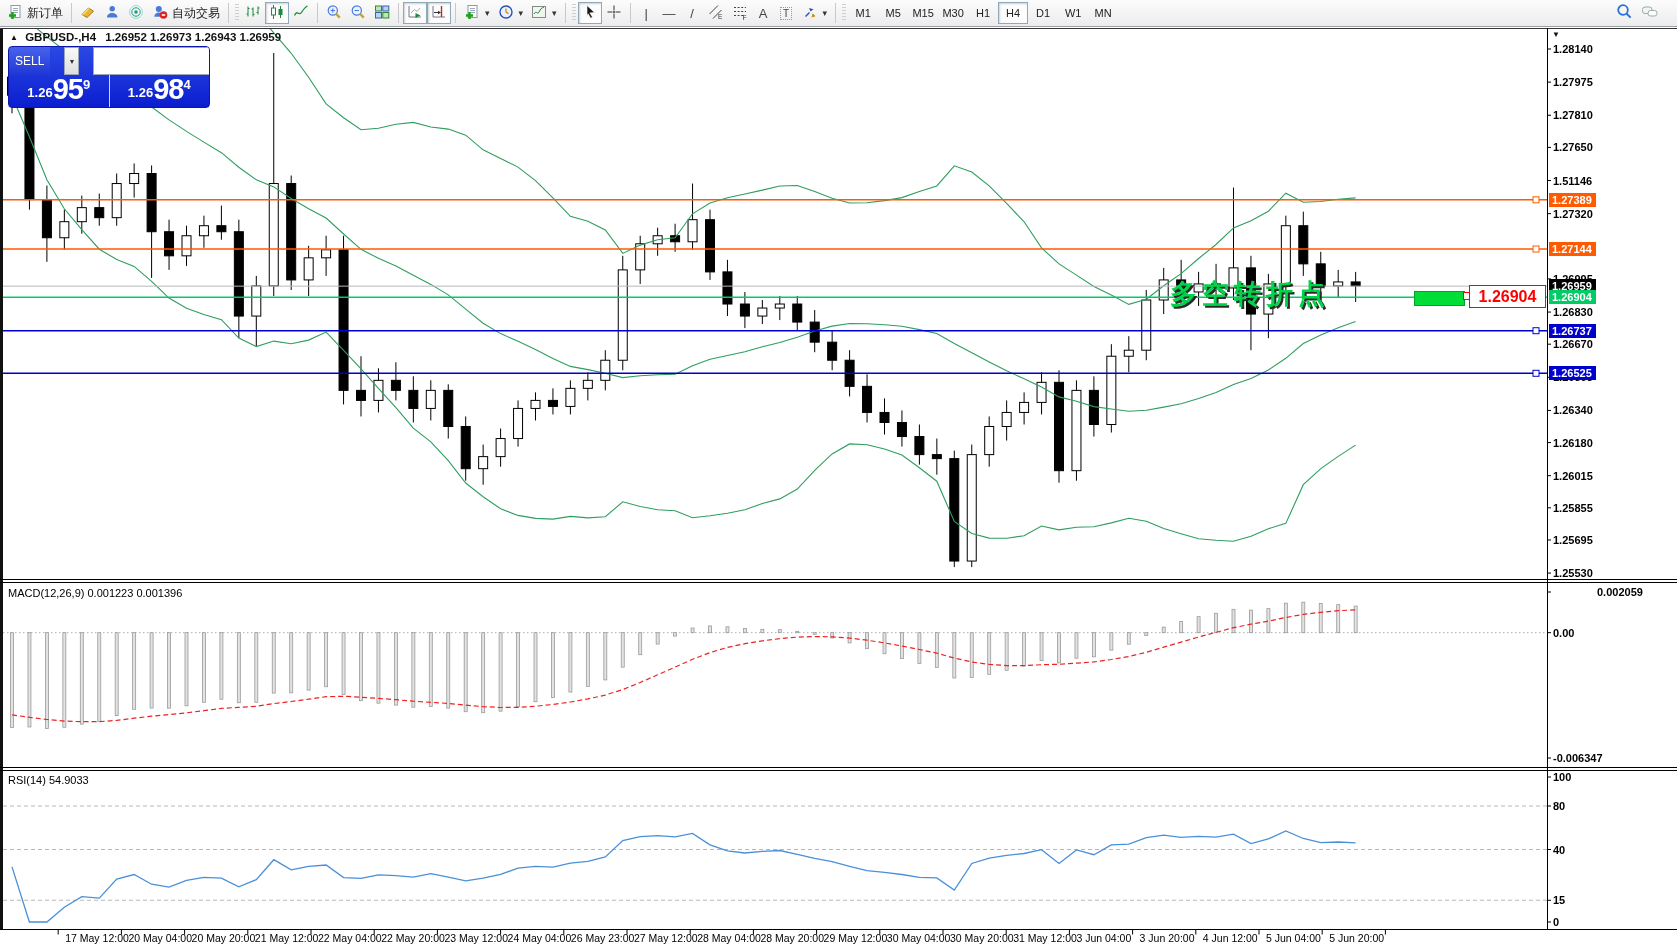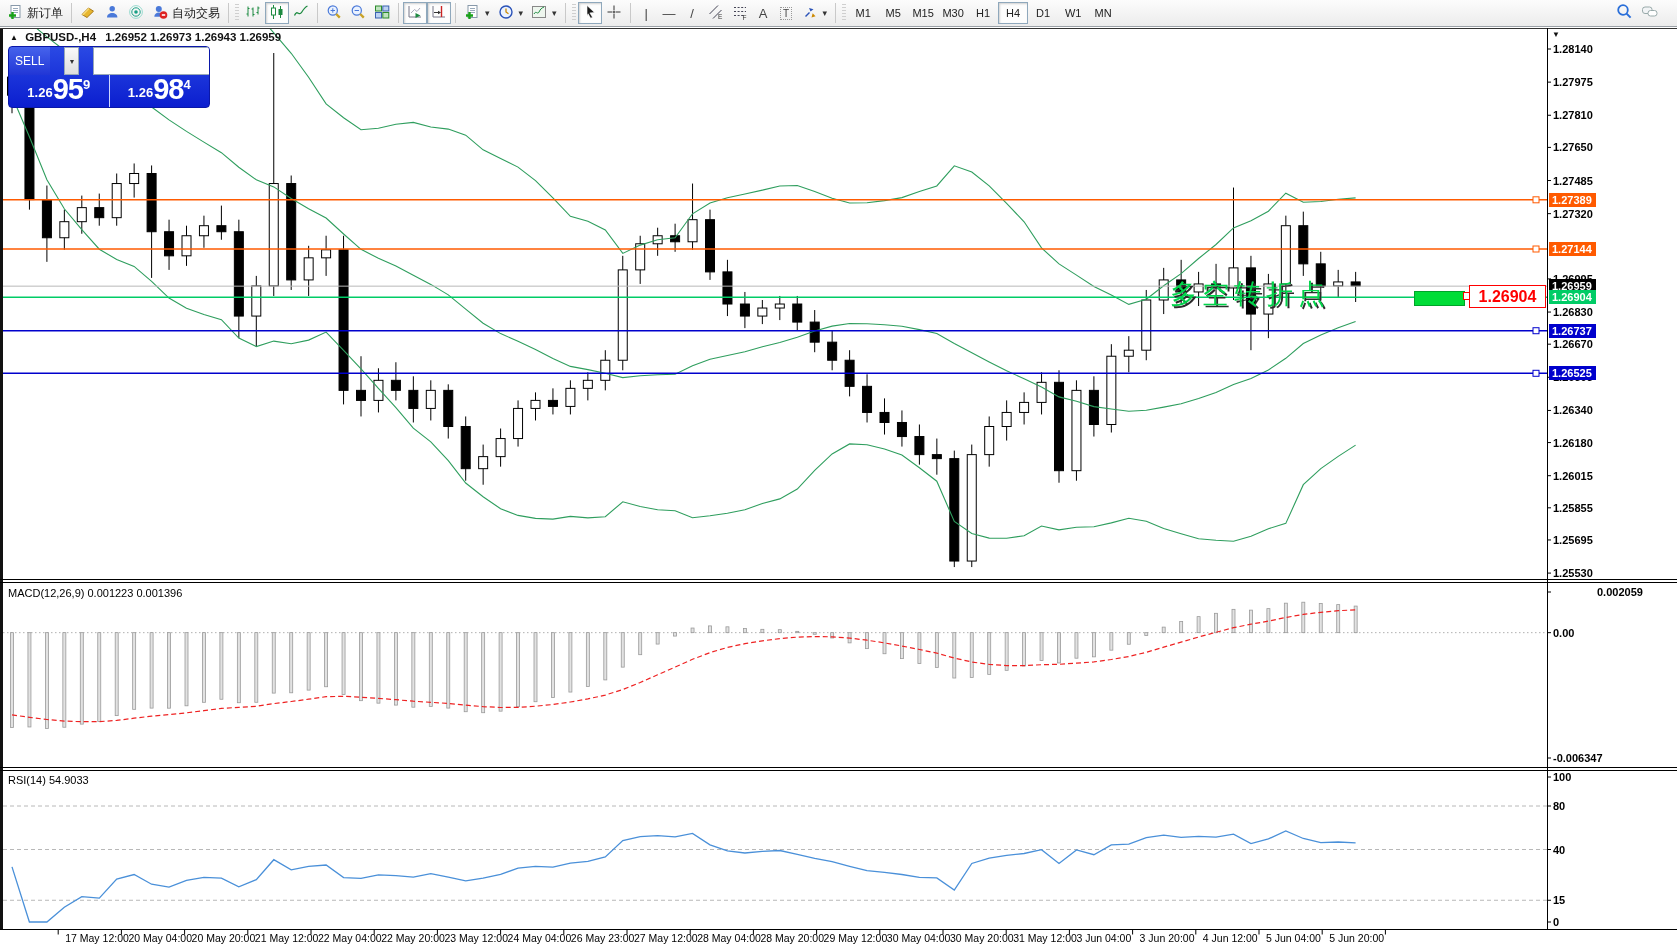--- a/index.html
+++ b/index.html
@@ -43,21 +43,21 @@
     display:flex;align-items:center;justify-content:center;font-size:7px;color:#333;box-sizing:border-box;}
   .tp-vol{flex:1;background:#fff;border:1px solid #98a8b8;box-sizing:border-box;font-size:12.5px;
     text-align:right;padding:0 6px 0 0;font-family:inherit;color:#000;}
   .tp-prices{flex:1;display:flex;position:relative;}
   .tp-half{flex:1;display:flex;align-items:flex-end;justify-content:center;color:#fff;padding-bottom:3px;}
   .tp-div{width:1px;background:#cdd6ff;}
   .p-small{font-size:13px;font-weight:700;margin-bottom:4px;}
   .p-big{font-size:29px;font-weight:700;line-height:29px;letter-spacing:-1px;}
   .p-sup{font-size:13px;font-weight:700;align-self:flex-start;margin-top:2px;}
   
-  .cn-note{position:absolute;left:1170px;top:276px;z-index:4;font-size:27px;font-weight:400;
+  .cn-note{position:absolute;left:1170px;top:276px;z-index:4;font-size:27px;font-weight:700;
     letter-spacing:5px;color:#00d44a;text-shadow:2px 2px 0 #2b2b2b;white-space:nowrap;}
   .green-box{position:absolute;left:1414px;top:291px;width:49px;height:13px;background:#00dd37;
     border:1px solid #00a32a;z-index:4;}
   .red-tag{position:absolute;left:1469px;top:285px;width:75px;height:21px;background:#fff;
     border:1px solid #f00;color:#f00;font-size:16px;font-weight:600;z-index:4;
     display:flex;align-items:center;justify-content:center;}
   .red-handle{position:absolute;left:1463px;top:292px;width:6px;height:6px;background:#fff;
     border:1px solid #f00;z-index:4;}
 </style>
 </head>
@@ -585,21 +585,21 @@
     <div class="levlabel" style="top: 192.801px; left: 1549px; background: rgb(255, 90, 0);">1.27389</div>
     <div class="levlabel" style="top: 241.997px; left: 1549px; background: rgb(255, 90, 0);">1.27144</div>
     <div class="levlabel" style="top: 279.145px; left: 1549px; background: rgb(0, 0, 0);">1.26959</div>
     <div class="levlabel" style="top: 290.189px; left: 1549px; background: rgb(0, 204, 102);">1.26904</div>
     <div class="levlabel" style="top: 323.722px; left: 1549px; background: rgb(0, 0, 204);">1.26737</div>
     <div class="levlabel" style="top: 366.292px; left: 1549px; background: rgb(0, 0, 204);">1.26525</div>
     <div class="axlabel" style="top: 43px;">1.28140</div>
     <div class="axlabel" style="top: 76.132px;">1.27975</div>
     <div class="axlabel" style="top: 109.264px;">1.27810</div>
     <div class="axlabel" style="top: 141.392px;">1.27650</div>
-    <div class="axlabel" style="top: 174.524px;">1.27485</div>
+    <div class="axlabel" style="top: 174.524px;">1.51146</div>
     <div class="axlabel" style="top: 207.656px;">1.27320</div>
     <div class="axlabel" style="top: 272.916px;">1.26995</div>
     <div class="axlabel" style="top: 306.048px;">1.26830</div>
     <div class="axlabel" style="top: 338.176px;">1.26670</div>
     <div class="axlabel" style="top: 371.308px;">1.26505</div>
     <div class="axlabel" style="top: 404.44px;">1.26340</div>
     <div class="axlabel" style="top: 436.568px;">1.26180</div>
     <div class="axlabel" style="top: 469.7px;">1.26015</div>
     <div class="axlabel" style="top: 501.828px;">1.25855</div>
     <div class="axlabel" style="top: 533.956px;">1.25695</div>

